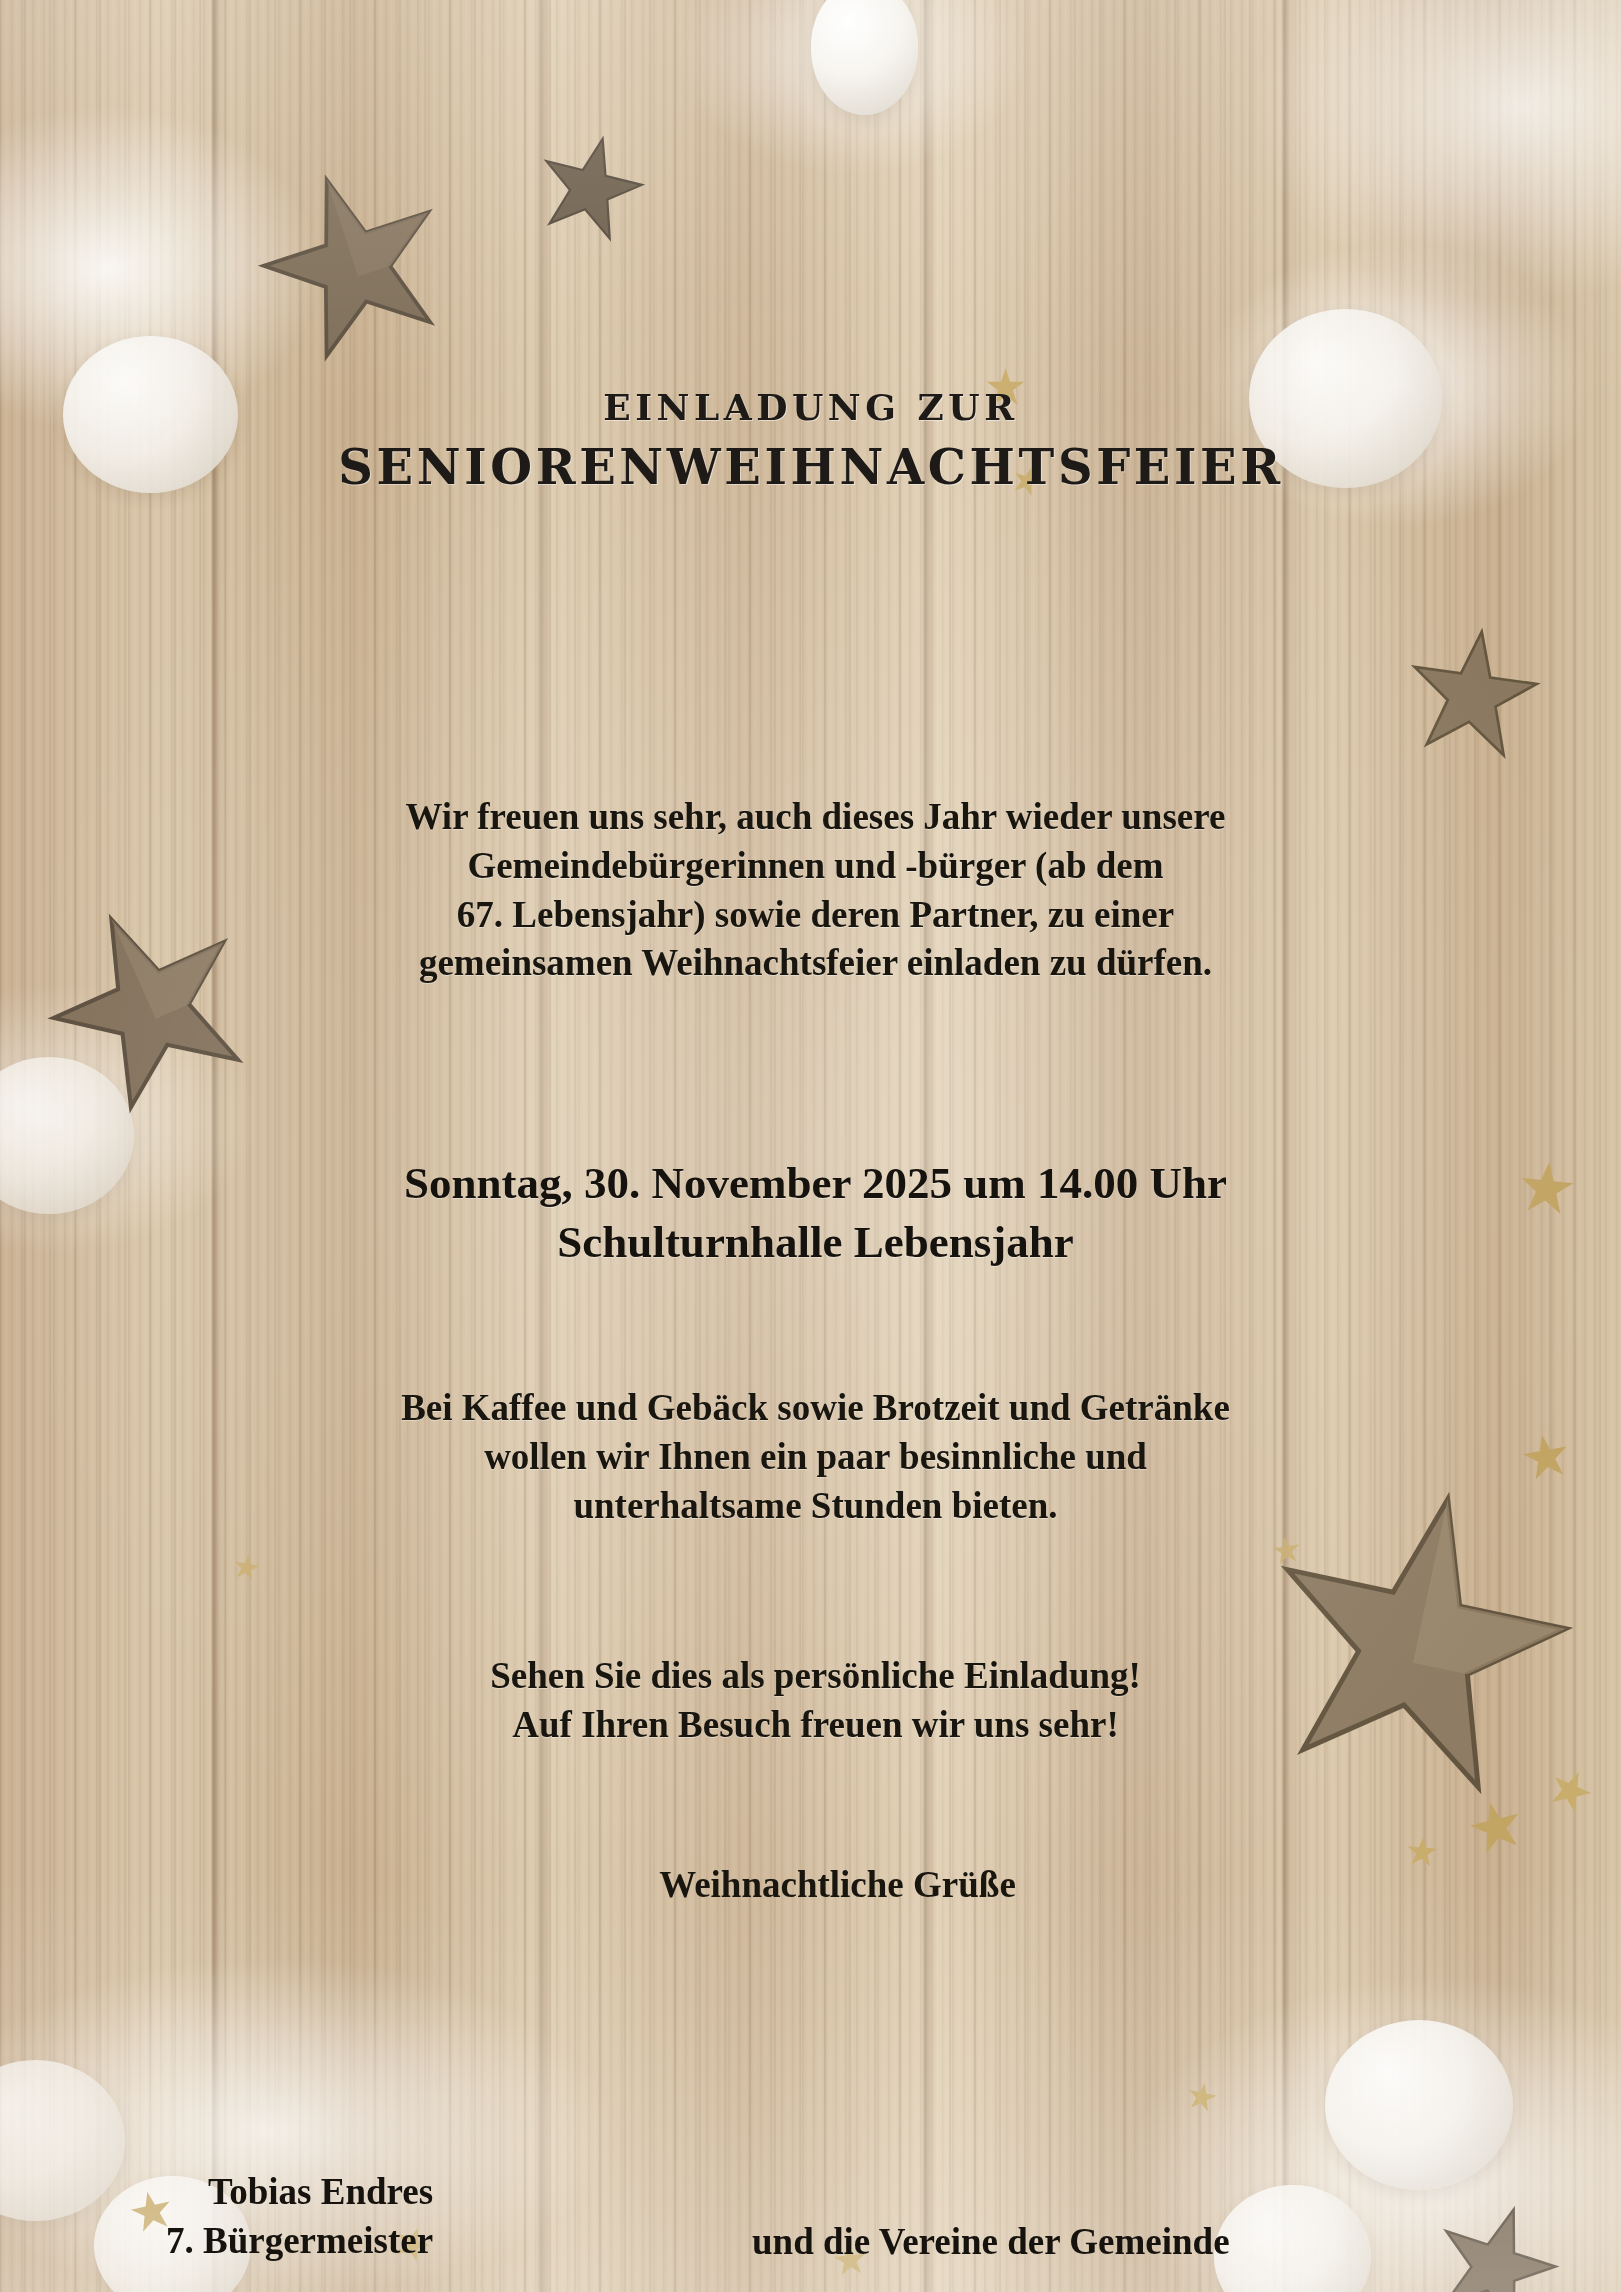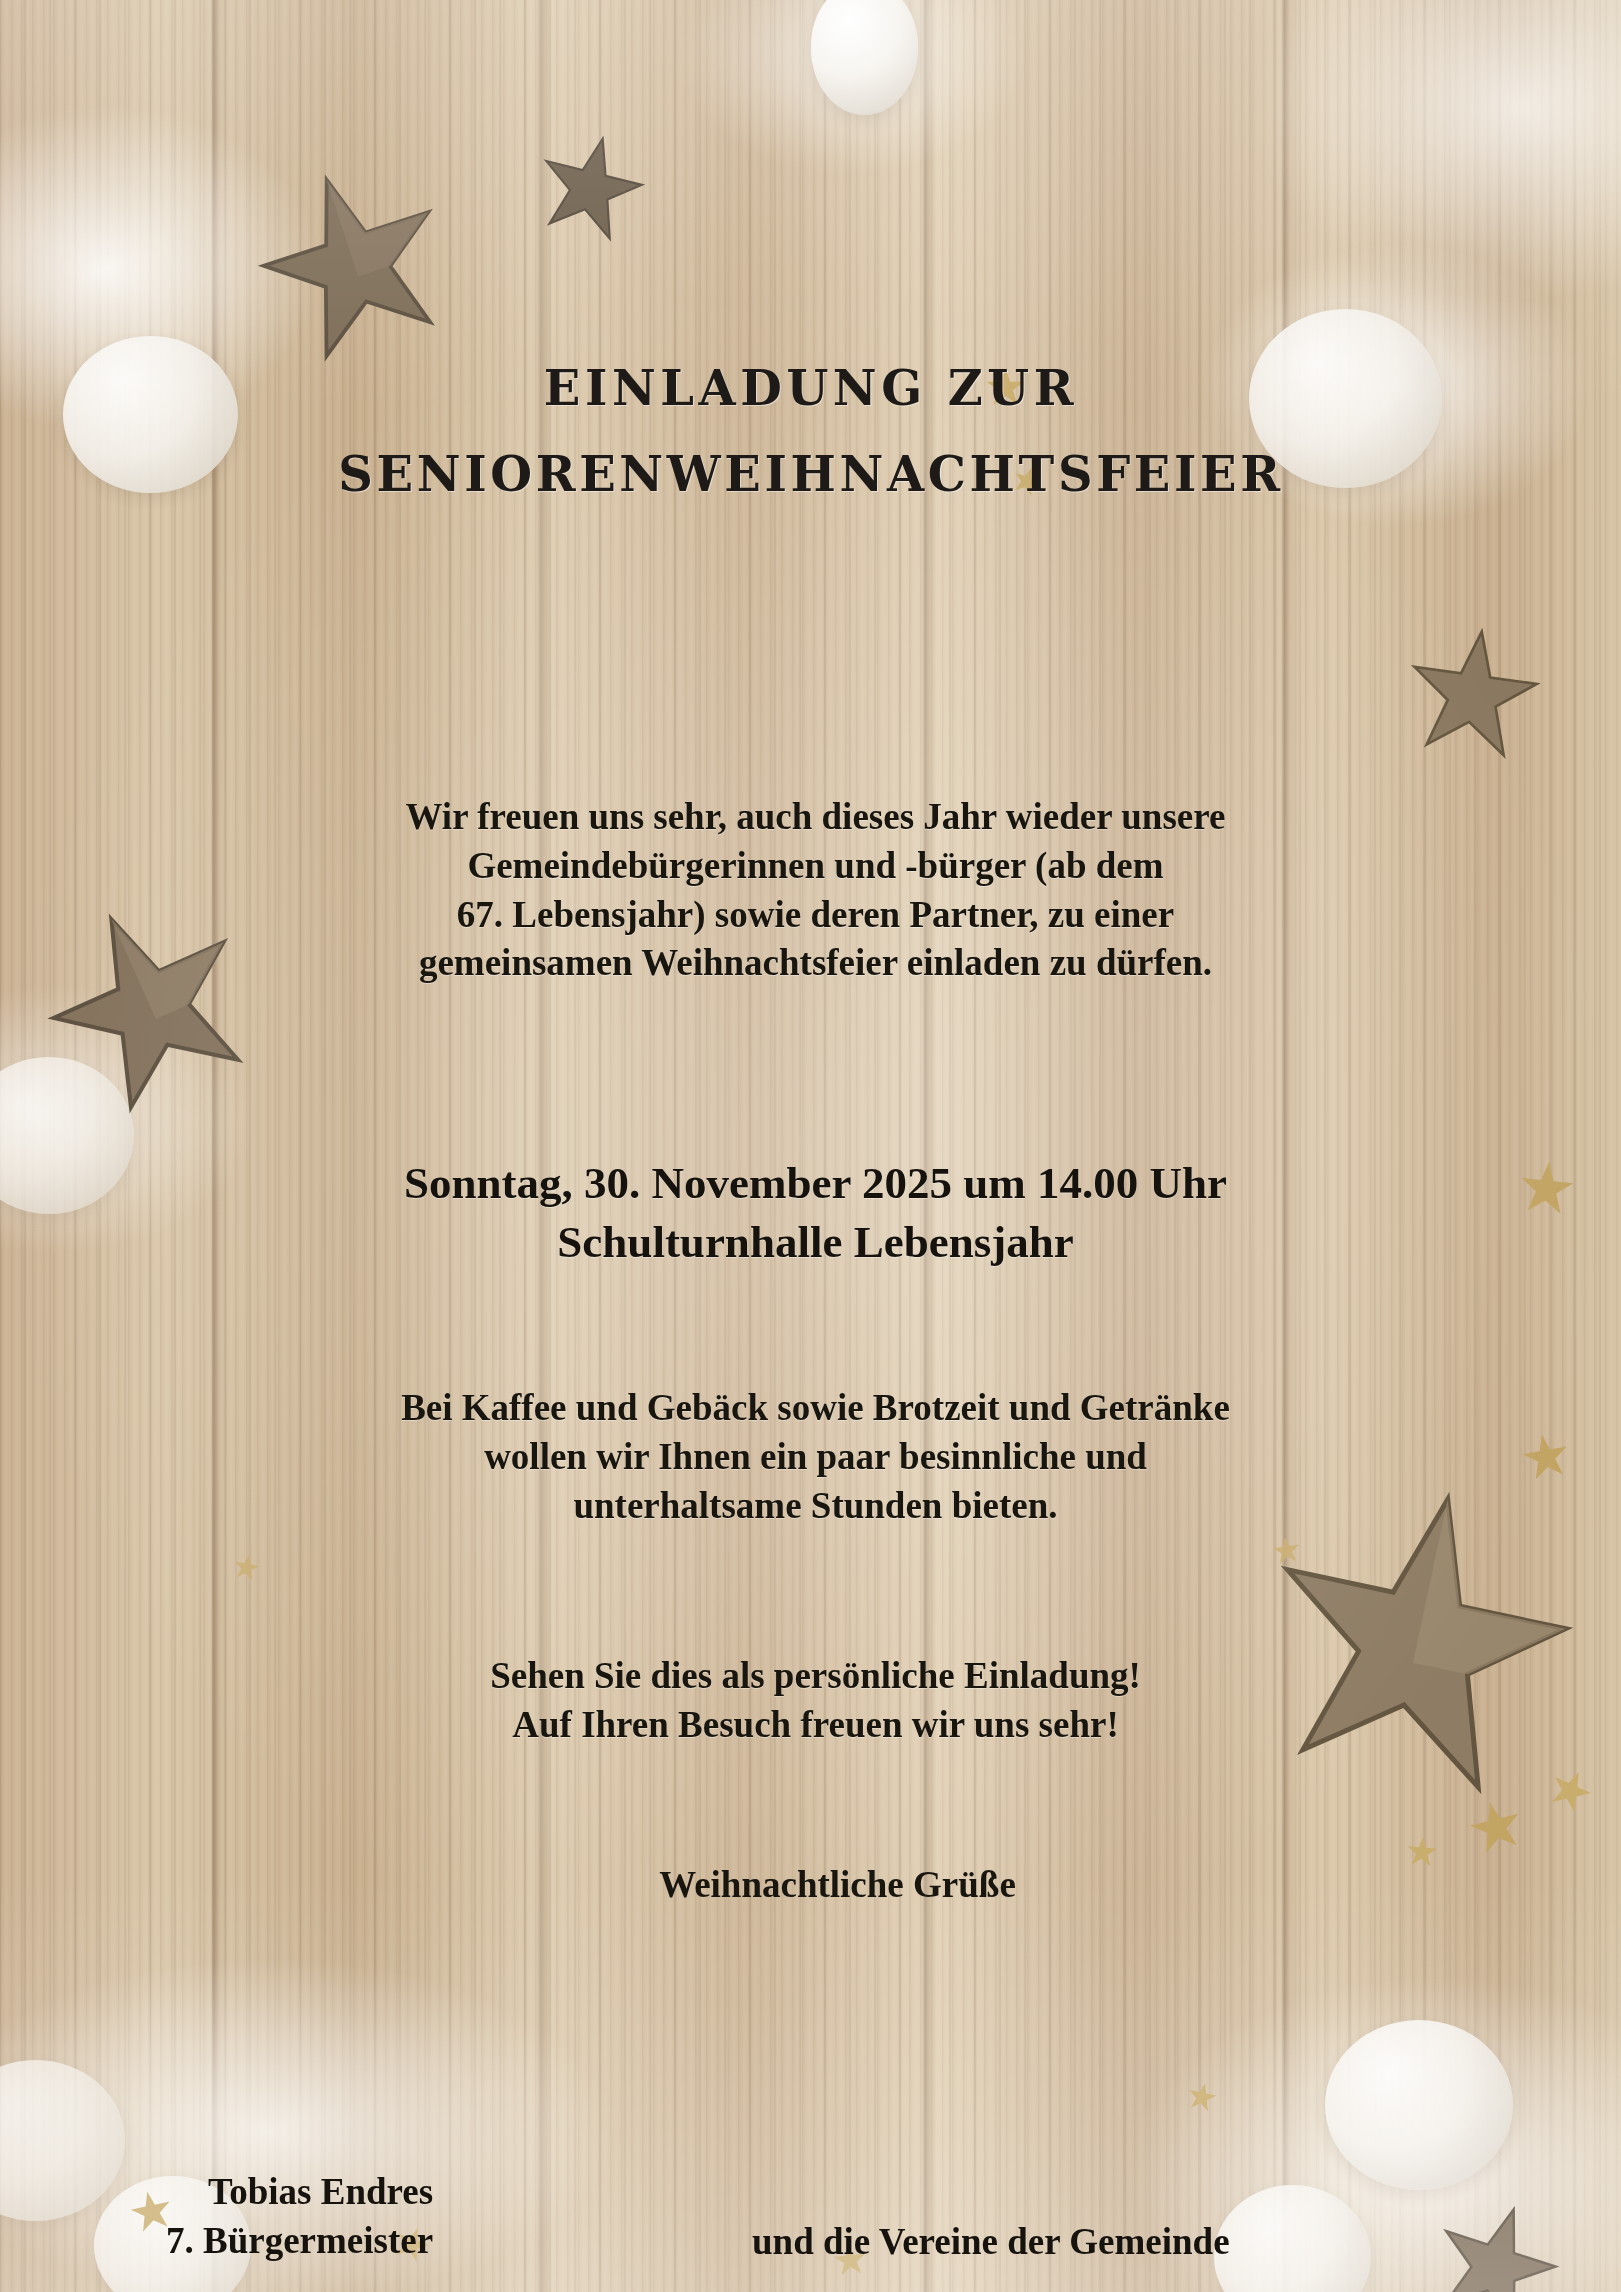--- a/index.html
+++ b/index.html
@@ -93,27 +93,27 @@
     right: 0;
     text-align: center;
     font-family: "DejaVu Serif", serif;
     font-weight: 700;
     color: #1d1a17;
     letter-spacing: 1.8px;
     line-height: 1.42;
     text-shadow: 0.9px 0.9px 0 rgba(255,255,255,0.45);
   }
   .title-line-1 {
-    font-size: 48px;
+    font-size: 36px;
     letter-spacing: 4.5px;
+    margin-top: 28px;
   }
   .title-line-2 {
     font-size: 48px;
     letter-spacing: 3.6px;
-    margin-top: 18px;
   }
 
   .body-block {
     position: absolute;
     left: 9px;
     right: 0;
     text-align: center;
     color: #18160f;
   }
   .para {

